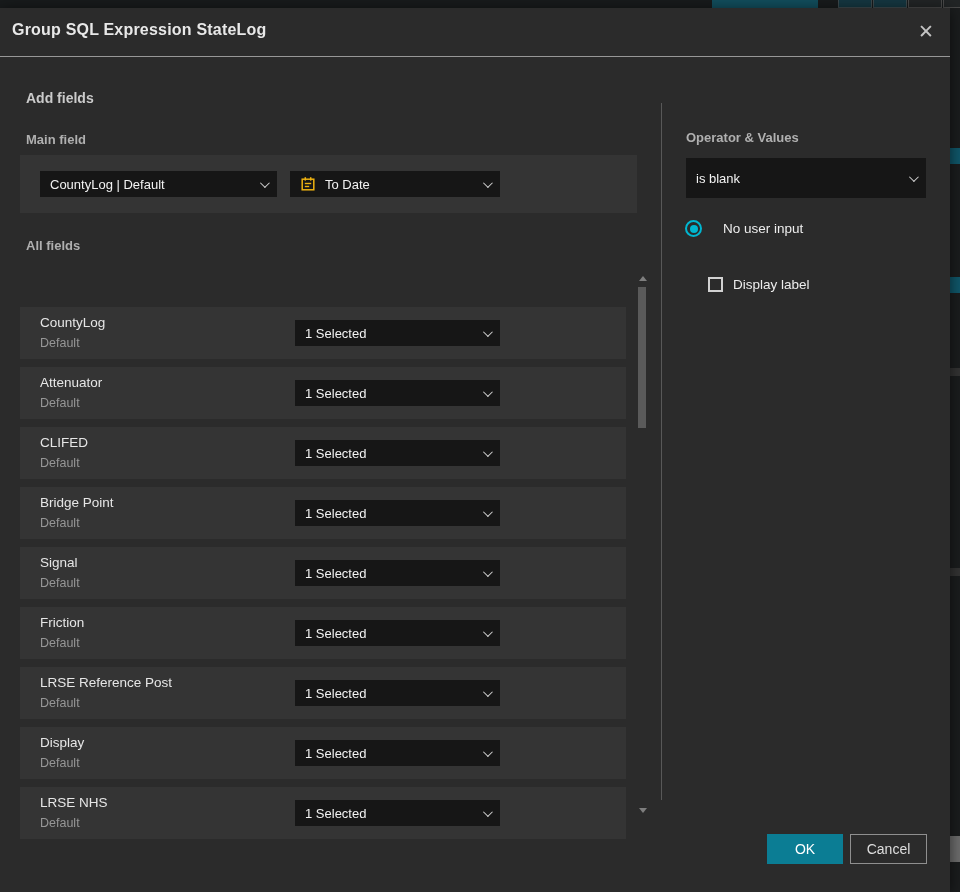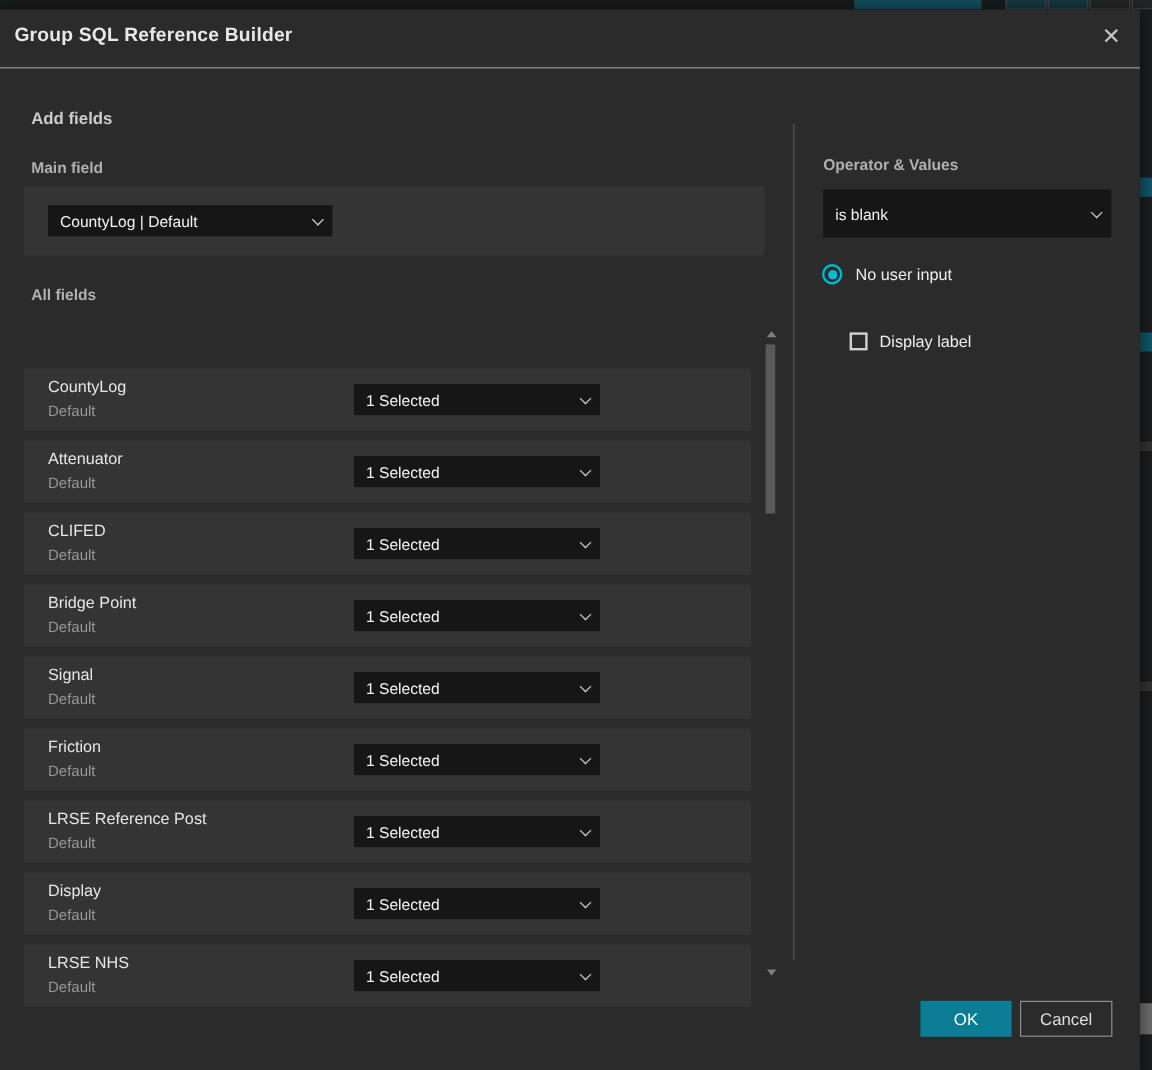--- a/index.html
+++ b/index.html
@@ -121,21 +121,21 @@
     position: absolute; left: 661px; top: 95px; width: 1px; height: 697px;
     background: #585858;
   }
 
   
   .op-heading { left: 686px; top: 122px; }
   .operator-select { position: absolute; left: 686px; top: 150px; width: 240px; height: 40px; }
 
   .radio-row {
     position: absolute; left: 685px; top: 212px;
-    display: flex; align-items: center; gap: 11px; cursor: pointer;
+    display: flex; align-items: center; gap: 21px; cursor: pointer;
   }
   .radio-outer {
     width: 17px; height: 17px; border-radius: 50%;
     border: 2px solid #00b7d1; background: transparent;
     display: flex; align-items: center; justify-content: center;
   }
   .radio-inner { width: 8px; height: 8px; border-radius: 50%; background: #00b7d1; }
   .radio-label, .check-label { font-size: 13.5px; color: #ededed; }
 
   .check-row {
@@ -179,33 +179,44 @@
   <div class="sliver-frag" style="top:140px;height:16px;background:#10576a;"></div>
   <div class="sliver-frag" style="top:269px;height:16px;background:#10576a;"></div>
   <div class="sliver-frag" style="top:360px;height:8px;background:#333;"></div>
   <div class="sliver-frag" style="top:560px;height:8px;background:#333;"></div>
   <div class="sliver-frag" style="top:828px;height:26px;background:#6e6e6e;"></div>
 </div>
 
 <div class="dialog">
 
   <div class="dialog-header">
-    <div class="dialog-title">Group SQL Reference Builder</div>
+    <div class="dialog-title">Group SQL Expression StateLog</div>
     <div class="close-btn">✕</div>
   </div>
 
   <div class="section-heading" style="top:82px;">Add fields</div>
 
   <div class="group-label" style="left:26px; top:124px;">Main field</div>
 
   <div class="main-panel">
     <div class="select field-select">
       <span class="val">CountyLog | Default</span>
       <span class="chevron"></span>
     </div>
+    <div class="select type-select">
+      <svg class="cal-icon" width="16" height="16" viewBox="0 0 16 16">
+        <rect x="2.2" y="3.2" width="11.6" height="10.6" fill="none" stroke="#eeb211" stroke-width="1.5"></rect>
+        <line x1="5.3" y1="1.2" x2="5.3" y2="4.6" stroke="#eeb211" stroke-width="1.5"></line>
+        <line x1="10.7" y1="1.2" x2="10.7" y2="4.6" stroke="#eeb211" stroke-width="1.5"></line>
+        <line x1="4.8" y1="7.5" x2="11.2" y2="7.5" stroke="#eeb211" stroke-width="1.4"></line>
+        <line x1="4.8" y1="10.5" x2="9.2" y2="10.5" stroke="#eeb211" stroke-width="1.4"></line>
+      </svg>
+      <span class="val">To Date</span>
+      <span class="chevron"></span>
+    </div>
   </div>
 
   <div class="group-label" style="left:26px; top:230px;">All fields</div>
 
   <div class="fields-list" id="fields-list">
       <div class="field-row">
         <div class="fname">CountyLog</div>
         <div class="fsub">Default</div>
         <div class="select">
           <span class="val">1 Selected</span>

